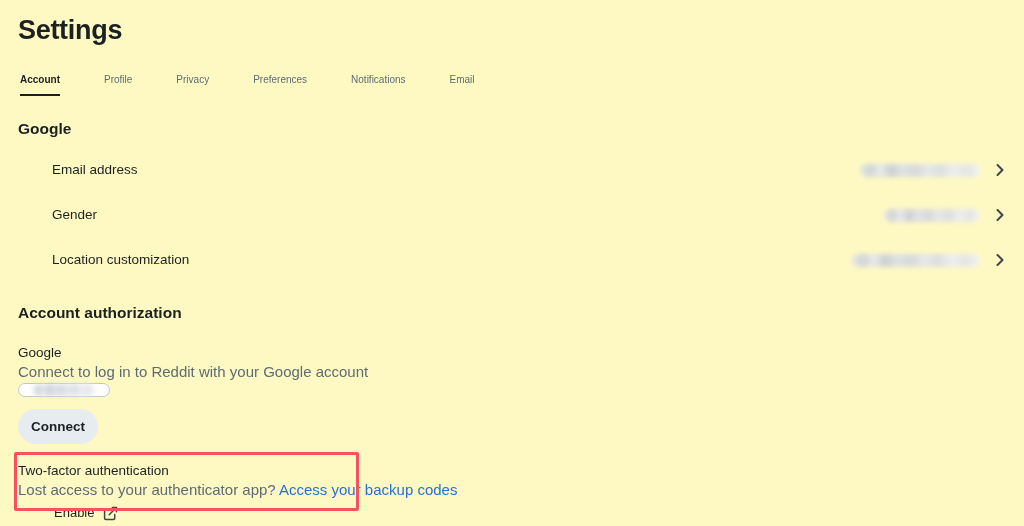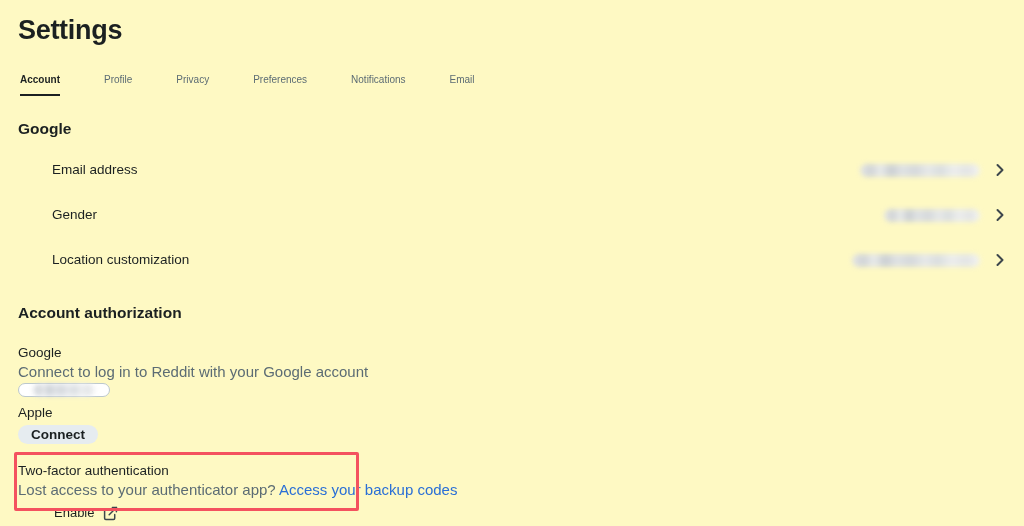--- a/index.html
+++ b/index.html
@@ -270,21 +270,20 @@
       <div class="auth-title">Google</div>
       <div class="auth-sub">Connect to log in to Reddit with your Google account</div>
     </div>
     <div class="pill pill-outline">
       <span class="redacted" id="redacted-google"></span>
     </div>
   </div>
 
   <div class="auth-row" id="row-apple">
     <div class="auth-text">
-      <div class="auth-title">Apple</div>
     </div>
     <div class="pill pill-filled">Connect</div>
   </div>
 
   <div class="auth-row" id="row-twofactor">
     <div class="auth-text">
       <div class="auth-title">Two-factor authentication</div>
       <div class="auth-sub">
         <span>Lost access to your authenticator app? </span><a href="#">Access your backup codes</a>
       </div>

